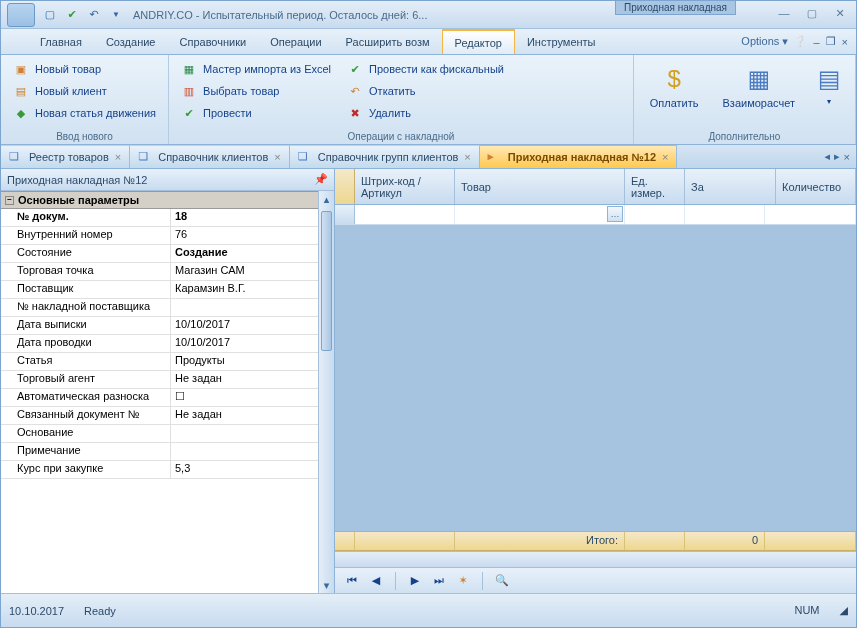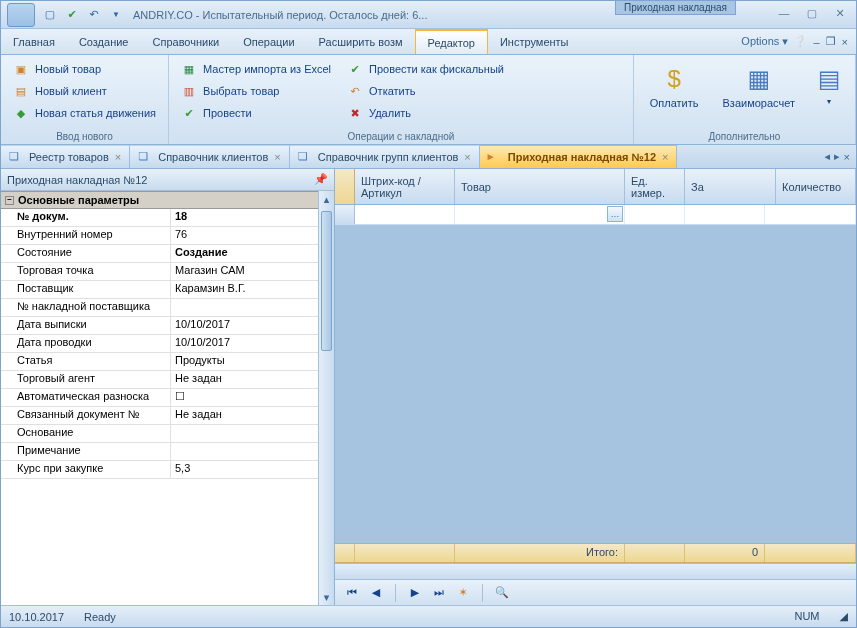--- a/index.html
+++ b/index.html
@@ -9,21 +9,21 @@
 
 .titlebar { height: 28px; background: linear-gradient(#e4eef8, #c8dbef); display: flex; align-items: center; padding: 0 6px; border-bottom: 1px solid #a4c0dc; position: relative; }
 .app-icon { width: 28px; height: 24px; background: linear-gradient(#b8d4f0,#9bc0e4); border: 1px solid #6b9ac8; border-radius: 3px; margin-right: 6px; }
 .qat { display: flex; gap: 4px; align-items: center; }
 .qat-item { width: 18px; height: 18px; display: flex; align-items: center; justify-content: center; color: #3165a3; }
 .title-text { margin-left: 8px; color: #4a6b8a; }
 .title-context { position: absolute; right: 120px; top: 0; height: 14px; background: #a8c6e4; color: #2b4a69; padding: 0 8px; font-size: 10px; line-height: 14px; border: 1px solid #7ba4ce; border-top: none; }
 .win-controls { position: absolute; right: 6px; top: 4px; display: flex; gap: 8px; }
 .win-btn { width: 20px; height: 16px; display: flex; align-items: center; justify-content: center; color: #5a7a9a; cursor: pointer; }
 
-.menubar { height: 26px; background: linear-gradient(#e8f1fa,#d3e3f2); display: flex; align-items: stretch; border-bottom: 1px solid #8db3d8; }
+.menubar { height: 26px; background: linear-gradient(#e8f1fa,#d3e3f2); display: flex; align-items: stretch; border-bottom: 1px solid #8db3d8; padding-left: 27px; }
 .menu-item { padding: 0 12px; display: flex; align-items: center; color: #2b4a69; cursor: pointer; }
 .menu-item.active { background: linear-gradient(#fff,#e0ecf8); border: 1px solid #f5b742; border-bottom: none; border-top: 2px solid #f5b742; }
 .menu-right { margin-left: auto; display: flex; align-items: center; gap: 6px; padding-right: 8px; }
 .menu-right .small-btn { color: #3c6a9a; cursor: pointer; }
 
 .ribbon { height: 90px; background: linear-gradient(#eaf3fb,#d0e1f1); display: flex; border-bottom: 1px solid #8db3d8; }
 .ribbon-group { border-right: 1px solid #b4cce3; display: flex; flex-direction: column; padding: 4px 8px 2px 8px; }
 .ribbon-group-body { flex: 1; display: flex; flex-direction: column; gap: 2px; }
 .ribbon-group-body.row { flex-direction: row; gap: 8px; }
 .ribbon-group-label { text-align: center; color: #4a6b8a; font-size: 10px; padding-top: 2px; }
@@ -67,21 +67,21 @@
 
 .grid-footer { height: 20px; background: linear-gradient(#f4e8c8,#eed790); display: flex; border-top: 1px solid #c8b068; border-bottom: 1px solid #c8b068; }
 .grid-footer .cell { border-right: 1px solid #d8c278; padding: 2px 6px; text-align: right; color: #2b4a69; }
 
 .grid-scroll { height: 16px; background: linear-gradient(#e4eef8,#c8dbef); border-top: 1px solid #a4c0dc; }
 
 .navigator { height: 26px; background: linear-gradient(#e8f1fa,#d0e1f1); display: flex; align-items: center; gap: 6px; padding: 0 8px; border-top: 1px solid #a4c0dc; }
 .nav-btn { width: 18px; height: 18px; display: flex; align-items: center; justify-content: center; color: #15428b; cursor: pointer; }
 .nav-sep { width: 1px; height: 18px; background: #a4c0dc; margin: 0 4px; }
 
-.statusbar { height: 22px; background: linear-gradient(#e4eef8,#c8dbef); border-top: 1px solid #a4c0dc; display: flex; align-items: center; padding: 0 8px; color: #2b4a69; gap: 20px; }
+.statusbar { height: 34px; background: linear-gradient(#e4eef8,#c8dbef); border-top: 1px solid #a4c0dc; display: flex; align-items: center; padding: 0 8px; color: #2b4a69; gap: 20px; }
 .statusbar .right { margin-left: auto; display: flex; gap: 20px; }
 </style>
 </head>
 <body>
 
 <div class="window">
 
   <div class="titlebar">
     <div class="app-icon"></div>
     <div class="qat">

